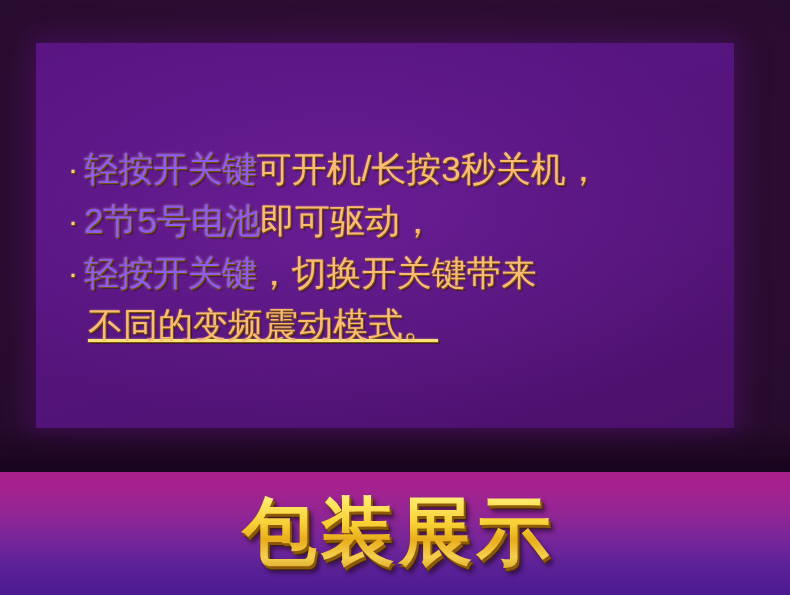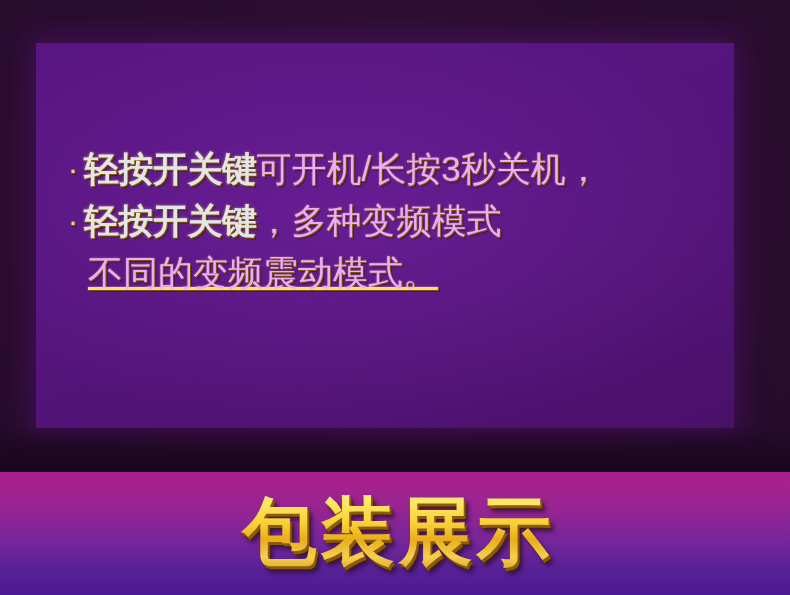--- a/index.html
+++ b/index.html
@@ -75,31 +75,31 @@
   }
   .bullet-dot {
     display: inline-block;
     width: 16px;
     color: #f3d96c;
     font-size: 30px;
     vertical-align: top;
   }
   .bullet-dot.spacer { color: transparent; }
   .lead {
-    font-weight: bold;
-    color: #e5e5e5;
+    font-weight: normal;
+    color: #8b5cf6;
     letter-spacing: -0.5px;
     text-shadow:
       1px 1px 0 #7a5300,
       2px 2px 1px rgba(40,20,0,0.6),
       0 0 3px rgba(255,240,170,0.55);
   }
   .rest {
     font-weight: normal;
-    color: #f0abfc;
+    color: #fdba74;
   }
   .line-indent { padding-left: 4px; text-decoration: underline; }
 
   
   .banner {
     position: absolute;
     left: 0;
     top: 472px;
     width: 790px;
     height: 123px;
@@ -162,23 +162,26 @@
   <div class="feature-block">
     <div class="inner-panel"></div>
   </div>
 
   <div class="bullet-list">
 
     <div class="bullet-line">
       <span class="bullet-dot">·</span><span class="lead">轻按开关键</span><span class="rest">可开机/长按3秒关机，</span>
     </div>
 
+    <div class="bullet-line">
+      <span class="bullet-dot">·</span><span class="lead">2节5号电池</span><span class="rest">即可驱动，</span>
+    </div>
 
     <div class="bullet-line">
-      <span class="bullet-dot">·</span><span class="lead">轻按开关键</span><span class="rest">，多种变频模式</span>
+      <span class="bullet-dot">·</span><span class="lead">轻按开关键</span><span class="rest">，切换开关键带来</span>
     </div>
 
     <div class="bullet-line line-indent">
       <span class="bullet-dot spacer"> </span><span class="rest">不同的变频震动模式。</span>
     </div>
 
   </div>
 
   <div class="banner">
     <div class="banner-title-shadow">包装展示</div>

